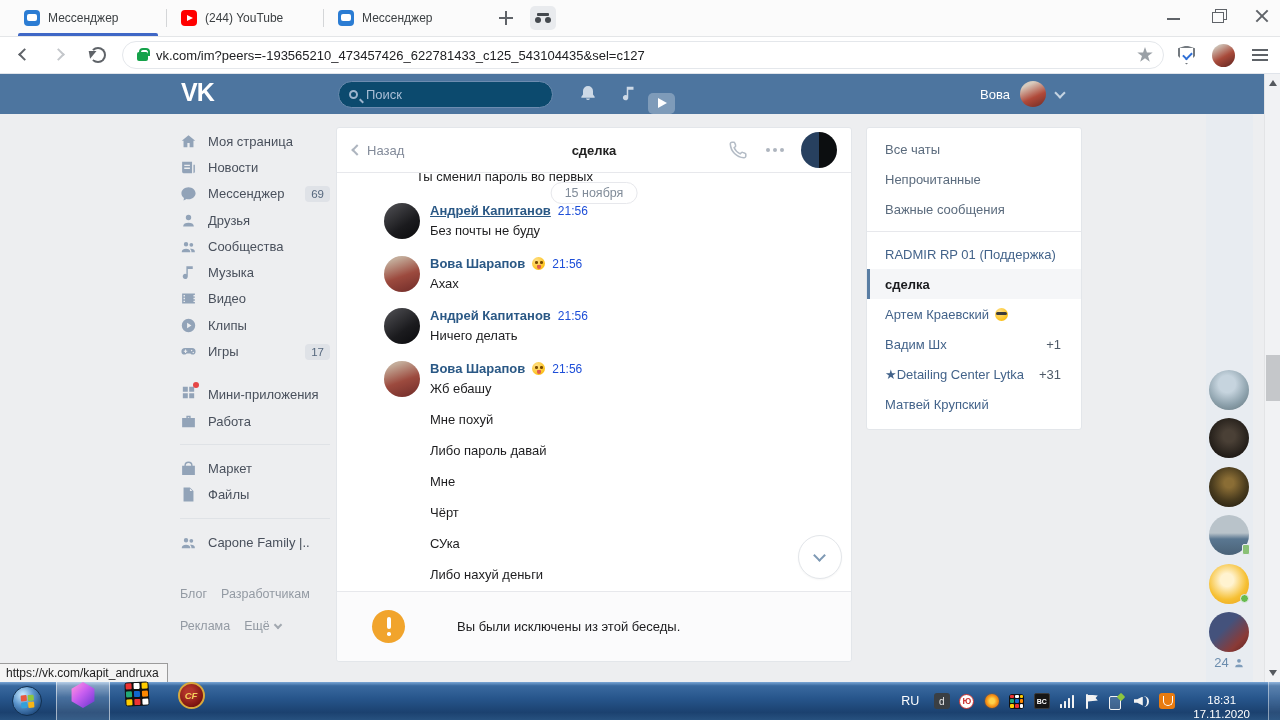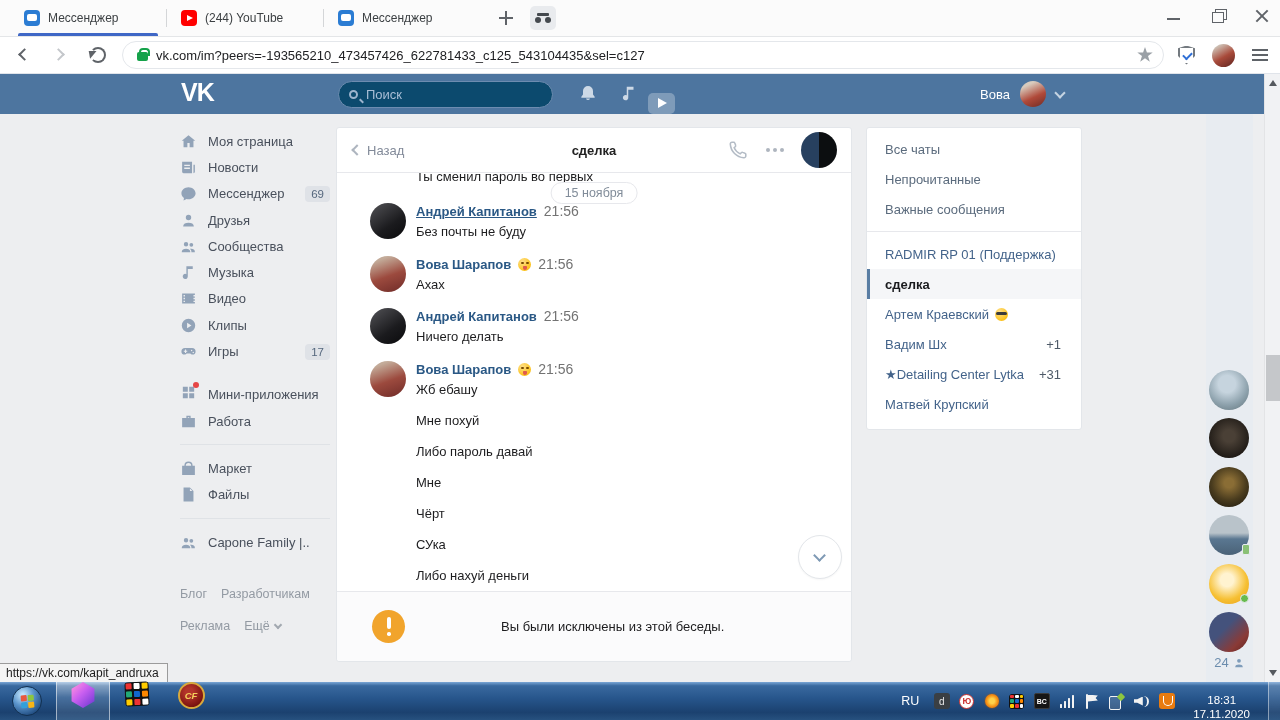--- a/index.html
+++ b/index.html
@@ -85,42 +85,42 @@
   .chat-head { position:absolute; top:0; left:0; right:0; height:45px; border-bottom:1px solid #e7e8ec; display:flex; align-items:center; }
   .back-link { display:flex; align-items:center; gap:6px; margin-left:16px; color:#828a99; font-size:13px; cursor:pointer; }
   .back-chev { width:8px; height:8px; border-left:2px solid #aeb5bf; border-bottom:2px solid #aeb5bf; transform:rotate(45deg); }
   .chat-title { position:absolute; left:0; right:0; text-align:center; font-size:13px; font-weight:bold; color:#222; }
   .chat-head-right { margin-left:auto; display:flex; align-items:center; gap:24px; margin-right:14px; z-index:2; }
   .dots3 { width:4px; height:4px; border-radius:50%; background:#aeb5bf; box-shadow:-7px 0 0 #aeb5bf, 7px 0 0 #aeb5bf; }
   .chat-avatar { width:36px; height:36px; border-radius:50%; background:linear-gradient(90deg,#27405f 50%,#0c0e10 50%); }
   .messages { position:absolute; top:45px; bottom:70px; left:0; right:0; overflow:hidden; }
   .clipped-msg { position:absolute; top:-4px; left:79px; font-size:13px; color:#1d1d1f; }
   .date-pill { position:absolute; top:9px; left:50%; transform:translateX(-50%); border:1px solid #e7e8ec; background:#fff; color:#818c99; font-size:12.5px; border-radius:12px; padding:3px 13px; }
-  .msg-group { position:absolute; left:33px; right:14px; }
+  .msg-group { position:absolute; left:47px; right:14px; }
   .msg-ava { position:absolute; left:0; top:0; width:36px; height:36px; border-radius:50%; }
   .ava-andrey { background:linear-gradient(145deg,#4a4a4e 10%,#1b1b1e 60%,#0a0a0c); }
   .ava-vova { background:linear-gradient(160deg,#c3ab99 15%,#9c4a3e 55%,#6f2b28); }
   .msg-body { margin-left:46px; }
   .msg-name-row { display:flex; align-items:center; gap:7px; font-size:13px; }
   .msg-name { color:#2a5885; font-weight:bold; cursor:pointer; }
   .msg-name.hovered { text-decoration:underline; }
-  .msg-time { color:#737373; font-size:14px; }
+  .msg-time { color:#1d4ed8; font-size:12px; }
   .emoji-dot { width:13px; height:13px; border-radius:50%; background:radial-gradient(circle at 35% 30%,#ffe08a,#fcc21b 70%,#e8a60c); position:relative; display:inline-block; }
   .emoji-dot.cool::after { content:""; position:absolute; left:1px; top:4px; width:11px; height:3px; background:#3b3b3b; border-radius:2px; }
   .emoji-dot.zany::after { content:""; position:absolute; left:3px; top:4px; width:2.5px; height:2.5px; border-radius:50%; background:#7a4b00; box-shadow:5px 0 0 #7a4b00; }
   .emoji-dot.zany::before { content:""; position:absolute; left:5px; top:8px; width:4px; height:4px; background:#e05a4e; border-radius:1px 1px 3px 3px; }
   .msg-text { font-size:13px; color:#1d1d1f; margin-top:5px; }
   .msg-extra { font-size:13px; color:#1d1d1f; margin-top:16px; }
   .scroll-fab { position:absolute; right:9px; bottom:82px; width:44px; height:44px; background:#fff; border:1px solid #e3e6ea; border-radius:50%; box-shadow:0 1px 2px rgba(0,0,0,.04); cursor:pointer; }
   .scroll-fab .dn { position:absolute; left:16px; top:15px; width:9px; height:9px; border-left:2px solid #7e99b4; border-bottom:2px solid #7e99b4; transform:rotate(-45deg); }
   .chat-notice { position:absolute; bottom:0; left:0; right:0; height:70px; background:#fbfbfc; border-top:1px solid #e7e8ec; border-radius:0 0 3px 3px; display:flex; align-items:center; }
   .warn-circle { width:33px; height:33px; border-radius:50%; background:#f1a42c; margin-left:35px; position:relative; flex:0 0 33px; }
   .warn-circle::before { content:""; position:absolute; left:15px; top:7px; width:3.5px; height:12px; background:#fff; border-radius:2px; }
   .warn-circle::after { content:""; position:absolute; left:15px; top:22px; width:3.5px; height:3.5px; background:#fff; border-radius:50%; }
-  .notice-text { margin-left:96px; font-size:13px; color:#1d1d1f; }
+  .notice-text { margin-left:52px; font-size:13px; color:#1d1d1f; }
 
   
   .chatlist { position:absolute; left:866px; top:127px; width:216px; background:#fff; border:1px solid #e3e6ea; border-radius:3px; padding:6px 0 10px; }
   .cl-item { height:30px; display:flex; align-items:center; padding:0 20px 0 18px; font-size:13px; cursor:pointer; position:relative; }
   .cl-filter { color:#5b6b7d; }
   .cl-div { border-top:1px solid #e7e8ec; margin:7px 0; }
   .cl-name { color:#43638a; white-space:nowrap; overflow:hidden; }
   .cl-item.selected { background:#f5f6f8; }
   .cl-item.selected::before { content:""; position:absolute; left:0; top:0; bottom:0; width:3px; background:#597da3; }
   .cl-item.selected .cl-name { color:#1a1b1e; font-weight:bold; }

